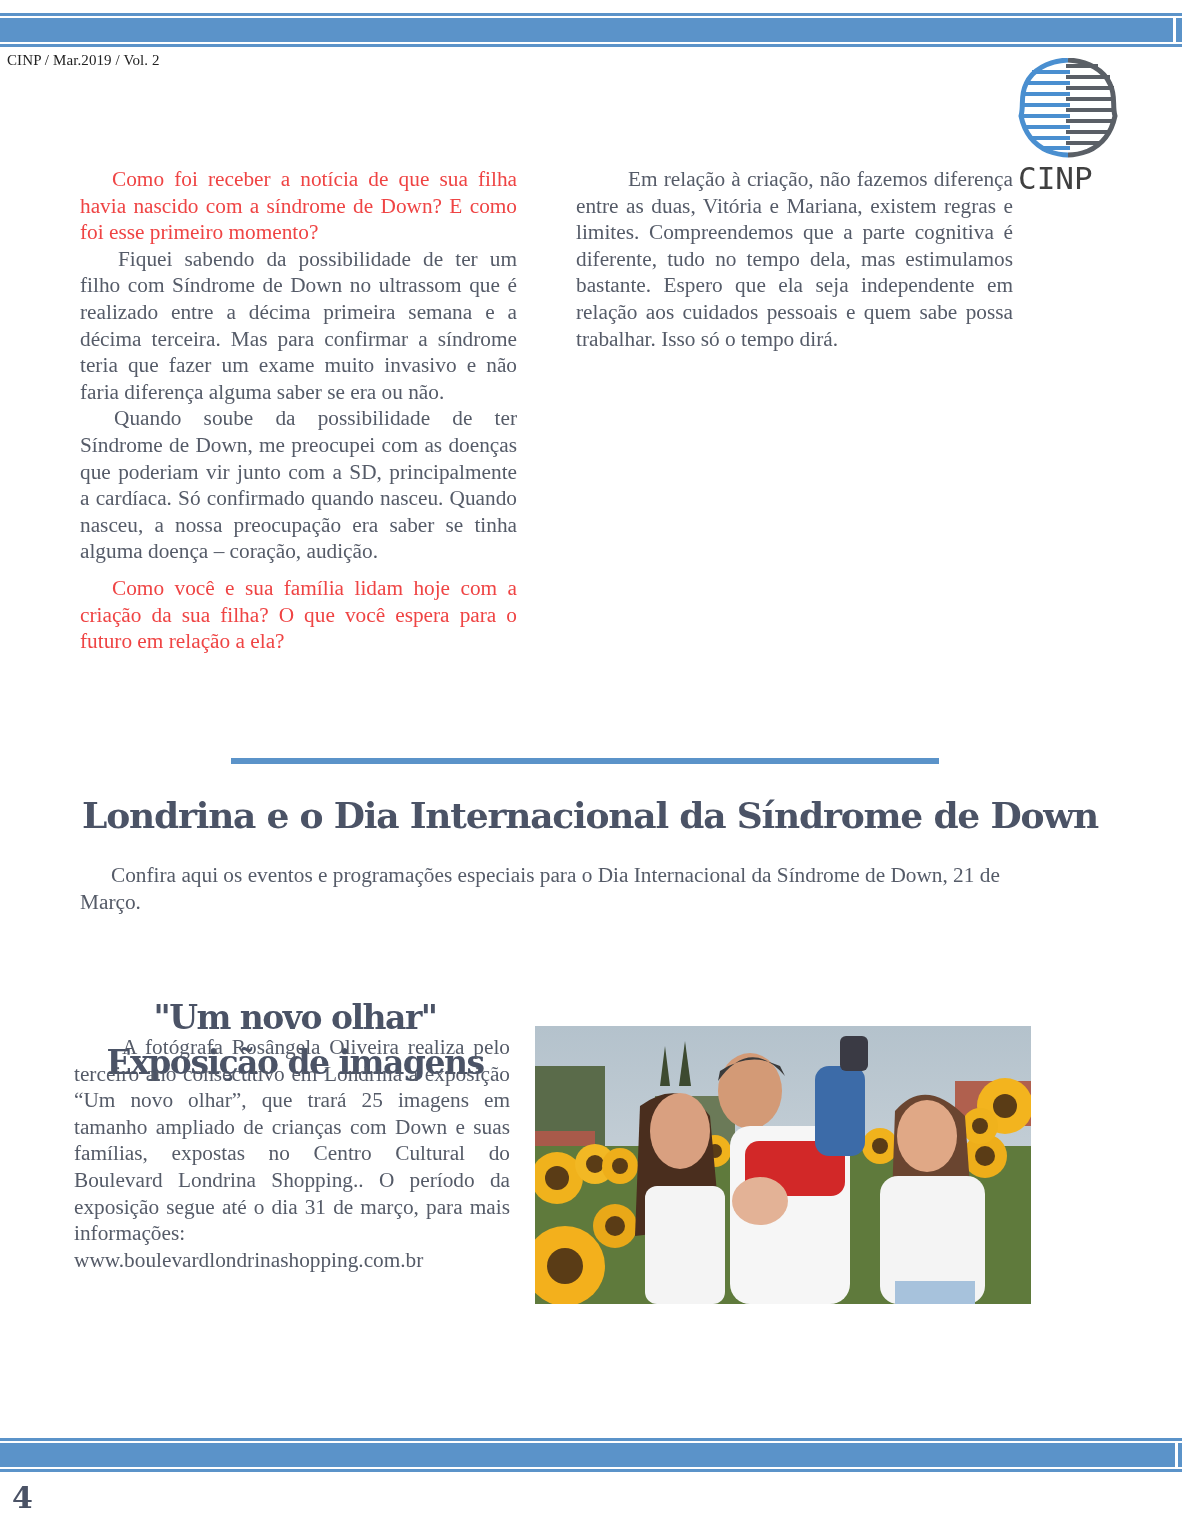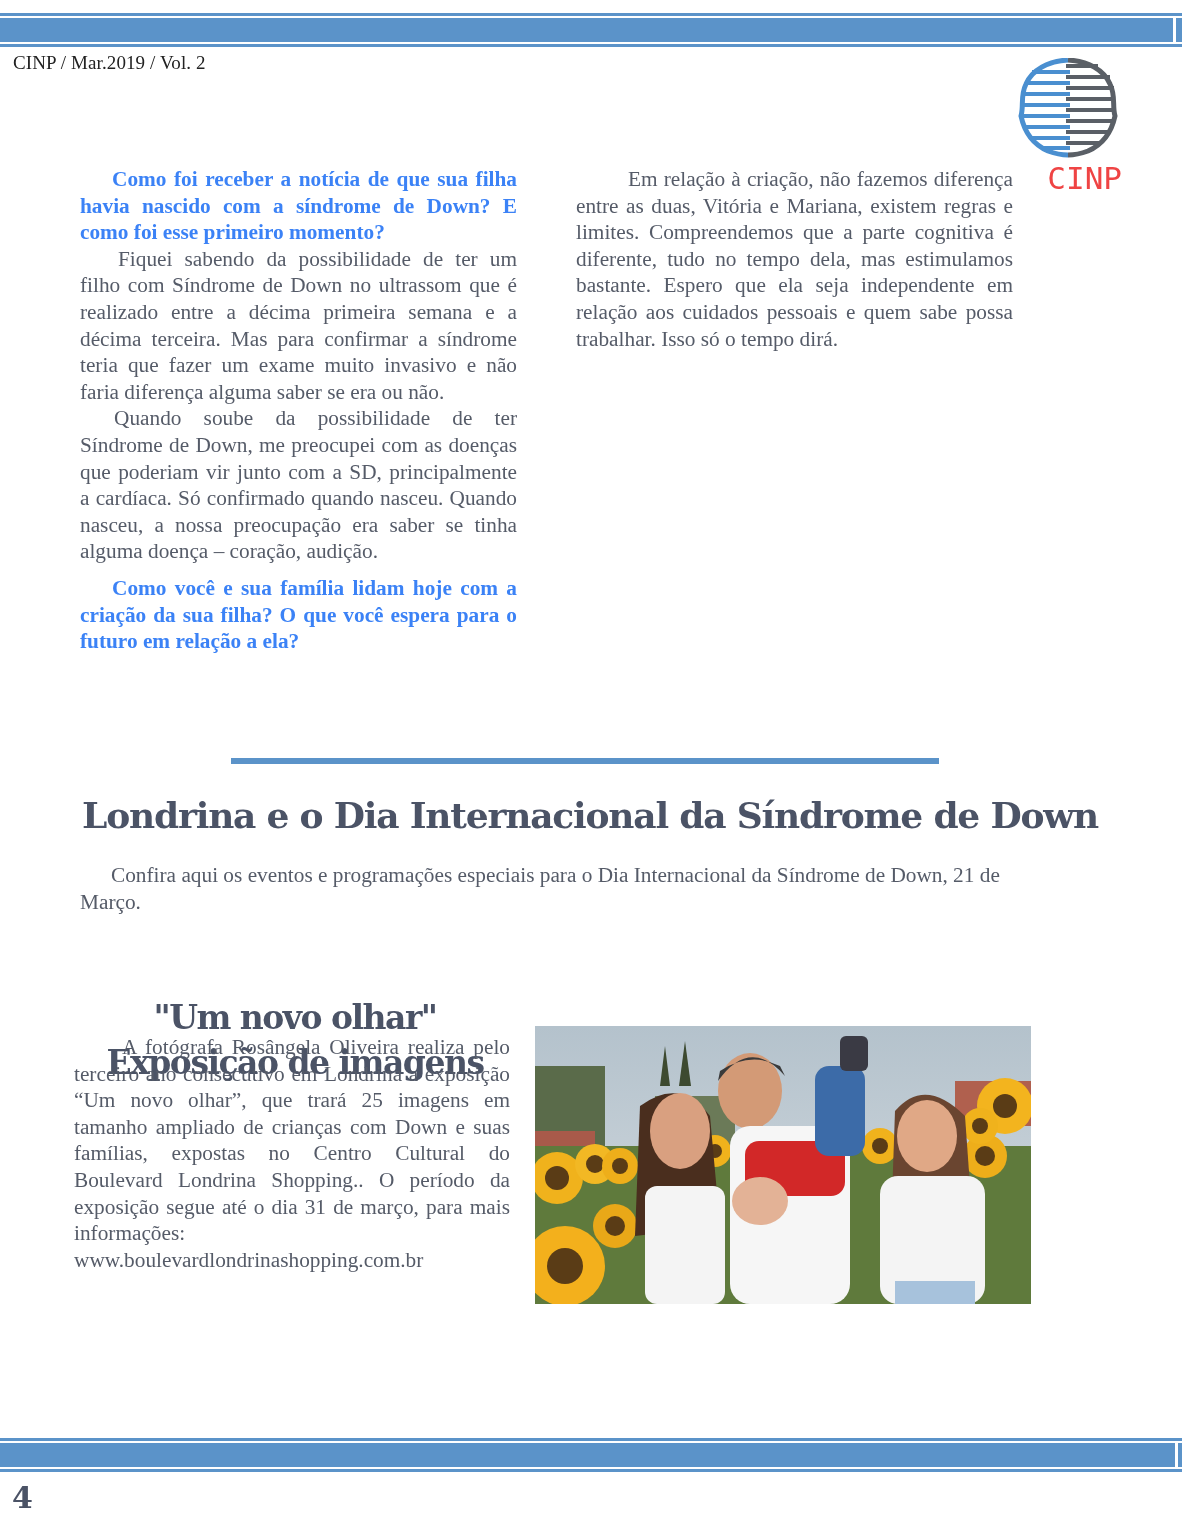--- a/index.html
+++ b/index.html
@@ -3,32 +3,32 @@
 <meta charset="utf-8">
 <style>
   html, body { margin: 0; padding: 0; background: #ffffff; }
   body { width: 1182px; height: 1521px; position: relative; overflow: hidden;
          font-family: "DejaVu Serif", "Liberation Serif", serif; color: #4a4f5c; }
 
   .bar { position: absolute; left: 0; width: 1182px; }
   .bar .thin1, .bar .thick, .bar .thin2 { position: absolute; left: 0; width: 1182px; background: #5b93c9; }
   .bar .notch { position: absolute; top: 0; width: 3px; background: #ffffff; }
 
-  .running-head { position: absolute; left: 13px; top: 52px; font-size: 19px; color: #222;
+  .running-head { position: absolute; left: 7px; top: 52px; font-size: 15px; color: #222;
                   font-family: "Liberation Serif", "DejaVu Serif", serif; letter-spacing: 0.1px; }
 
   .logo { position: absolute; left: 1018px; top: 58px; width: 104px; height: 140px; }
-  .logo-text { position: absolute; left: 0; top: 102px; width: 104px; text-align: right;
+  .logo-text { position: absolute; left: 0; top: 102px; width: 104px; text-align: left;
                font-family: "DejaVu Sans Mono", "Liberation Mono", monospace; font-size: 31px;
-               color: #ef4444; letter-spacing: 0px; }
+               color: #404040; letter-spacing: 0px; }
 
   .col { position: absolute; font-family: "Liberation Serif", "DejaVu Serif", serif;
          font-size: 21.3px; line-height: 26.6px; text-align: justify; color: #555b68; }
   .col p { margin: 0; text-indent: 34px; }
-  .col p.q { color: #3b82f6; text-indent: 32px; font-weight: bold; }
+  .col p.q { color: #ef4444; text-indent: 32px; }
   .col p.gap { margin-top: 10px; }
 
   .divider { position: absolute; left: 231px; top: 758px; width: 708px; height: 6px; background: #5b93c9; }
 
   .section-title { position: absolute; left: 0; width: 1098px; top: 794px; text-align: right;
                    font-family: "DejaVu Serif", "Liberation Serif", serif; font-weight: bold;
                    font-size: 36px; color: #4b5366; letter-spacing: -1.2px; }
 
   .intro { position: absolute; left: 80px; top: 862px; width: 920px;
            font-family: "Liberation Serif", "DejaVu Serif", serif; font-size: 21.3px; line-height: 26.6px; color: #555b68; }

